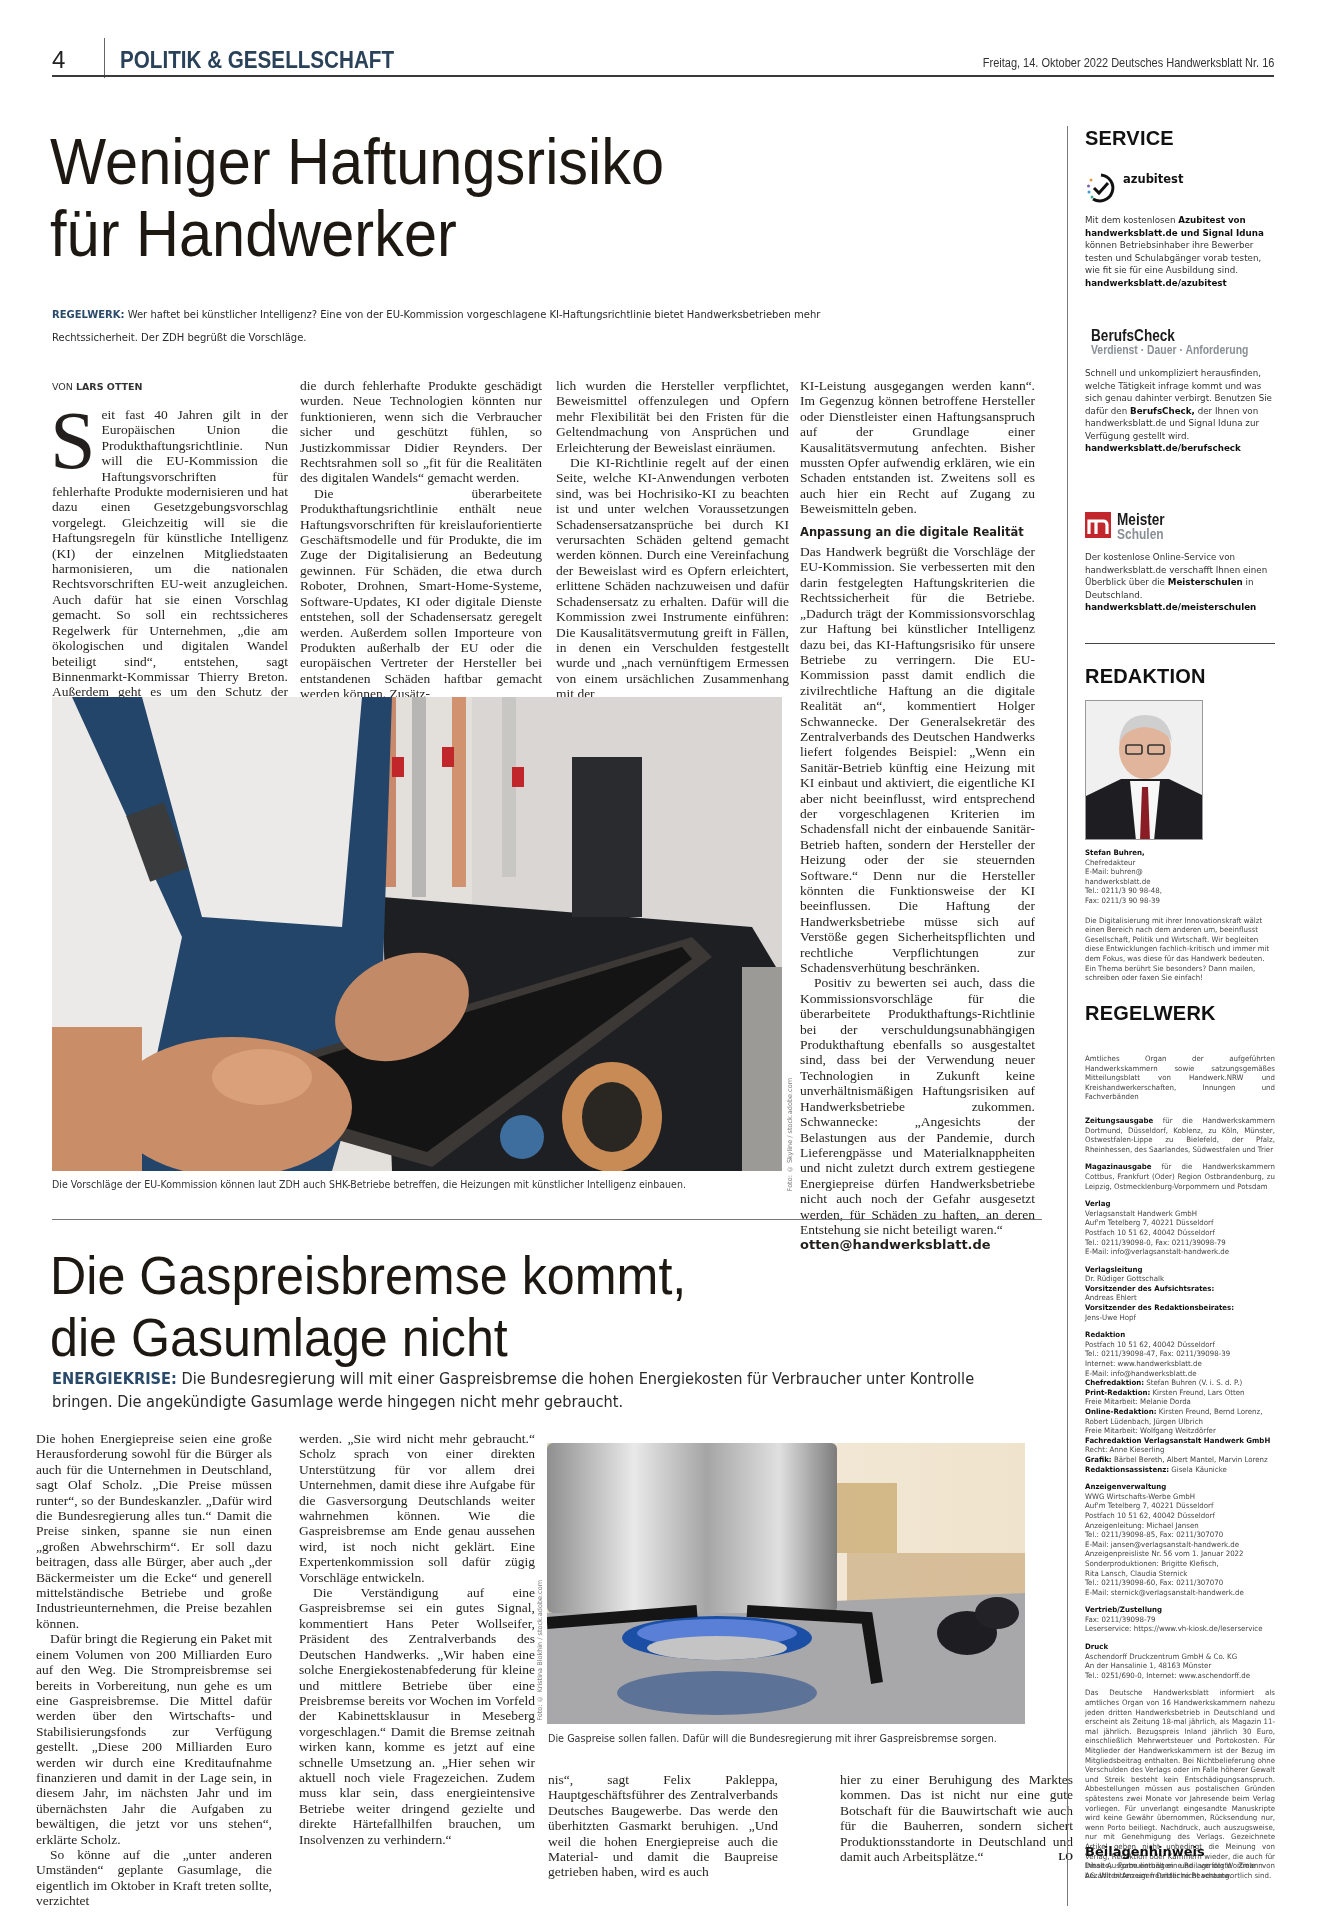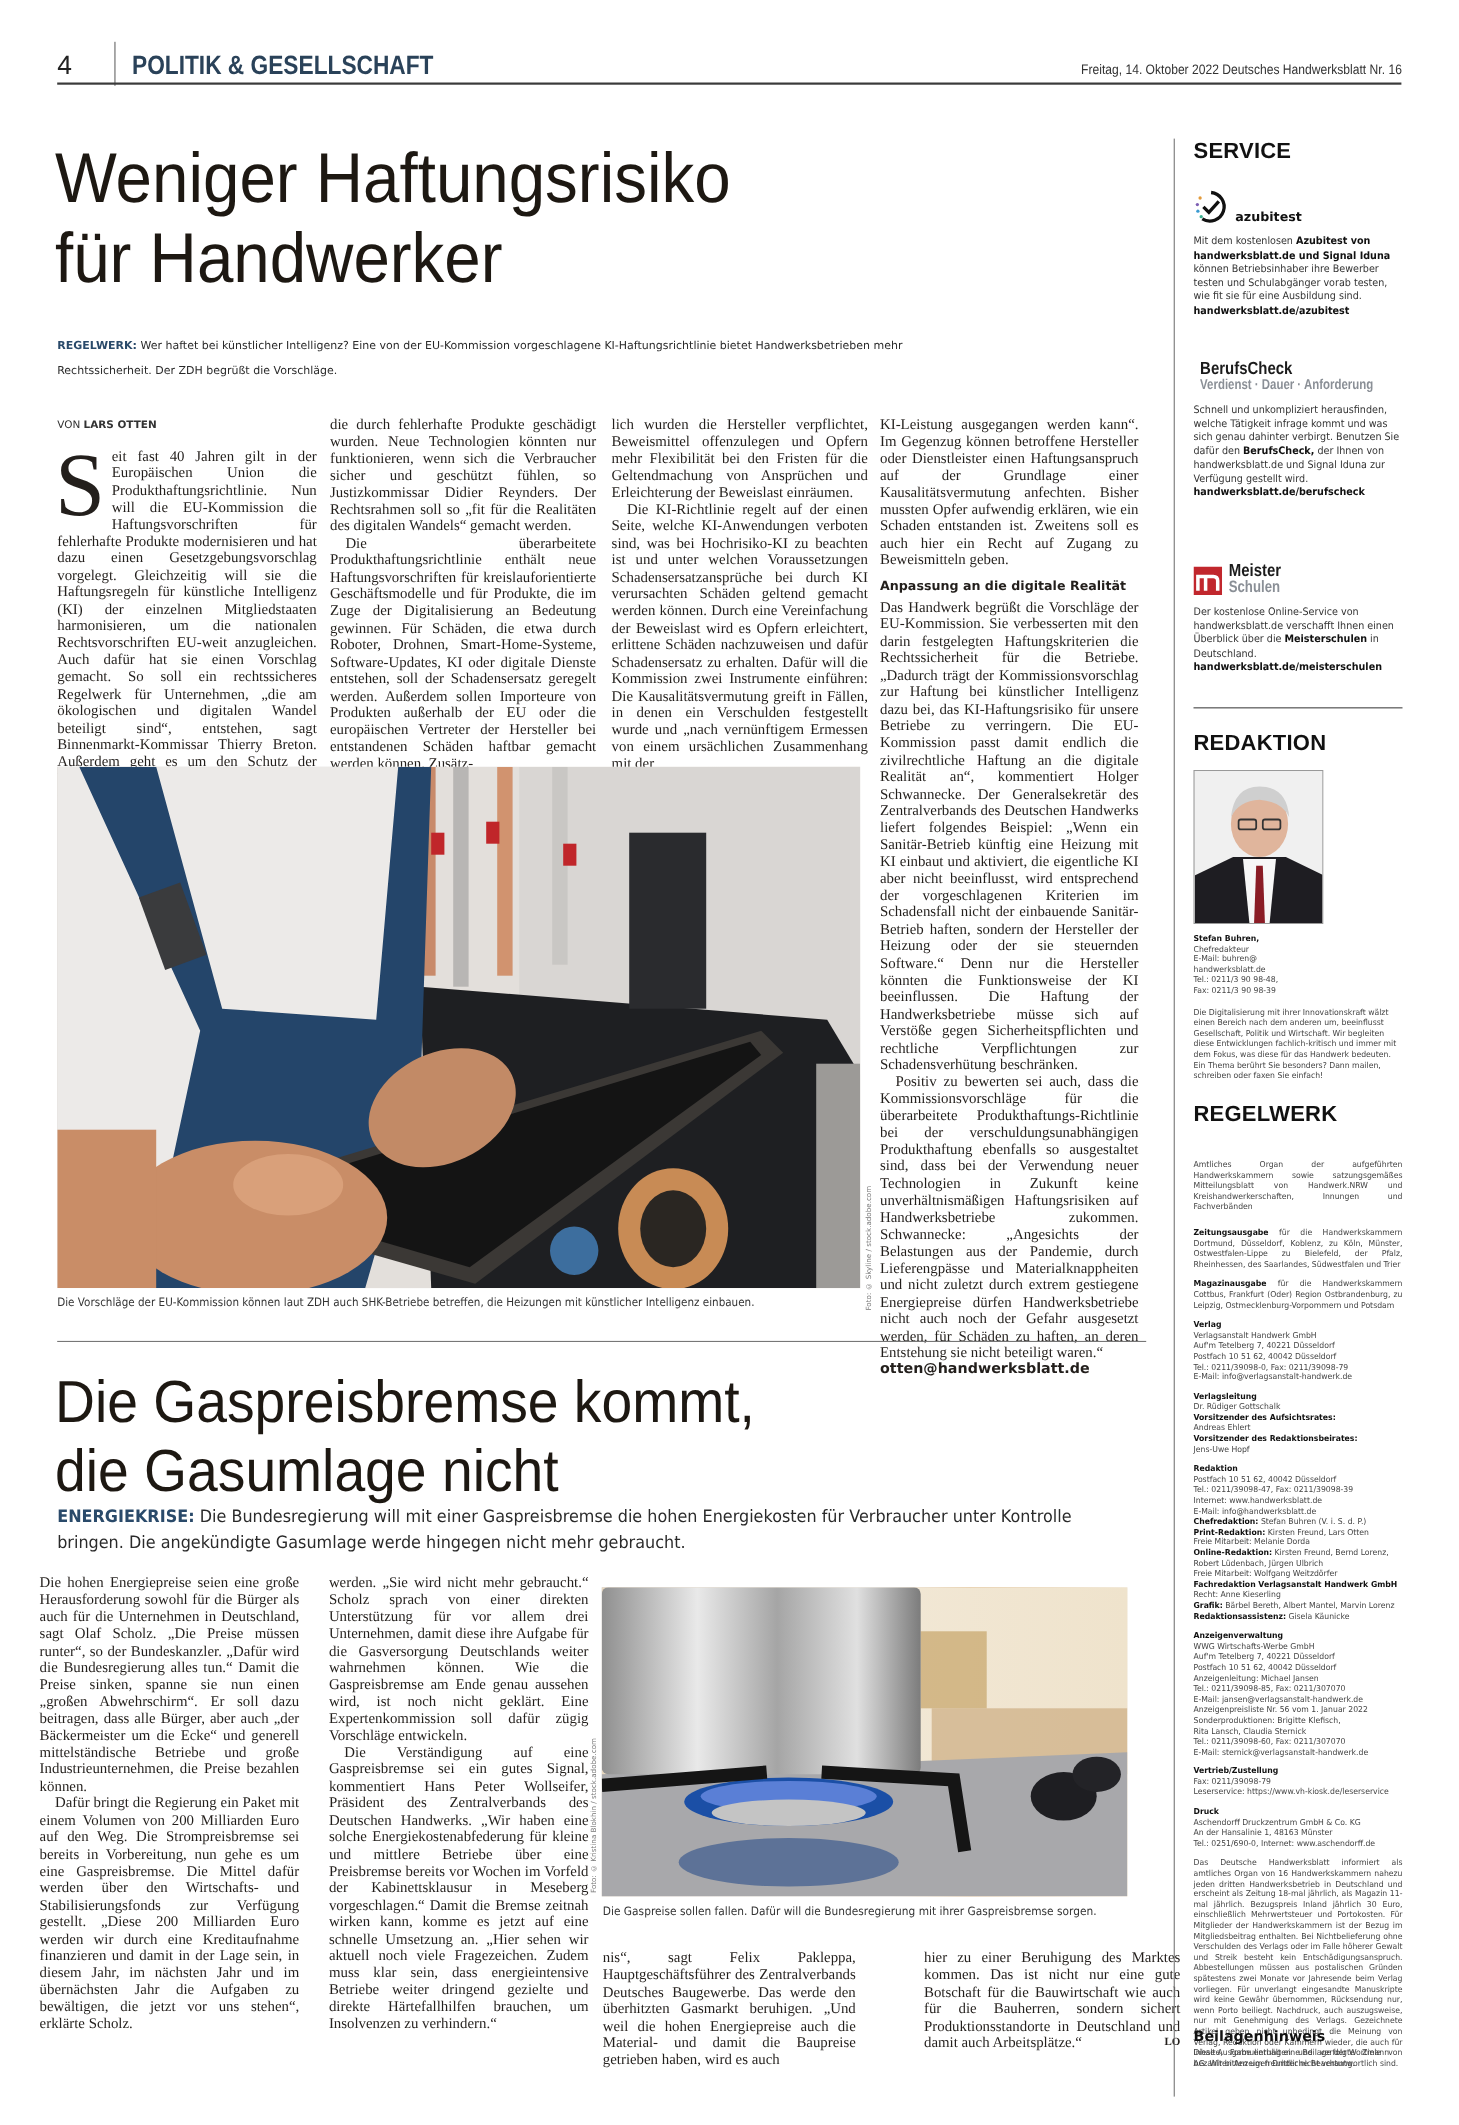--- a/index.html
+++ b/index.html
@@ -61,21 +61,21 @@
 #sb-rule{left:1085px;top:643px;width:190px;height:1px;background:#444}
 #sb-redaktion-h{top:665px}
 #sb-photo{left:1085px;top:700px;width:118px;height:140px;border:1px solid #999;overflow:hidden;background:#f2f2f2}
 #sb-person{top:848px}
 .tiny{font-size:7.4px;line-height:9.6px;color:#444;transform:scaleX(0.95);transform-origin:left top;width:200px}
 .tiny b{color:#111}
 #sb-impressum-h{top:1002px}
 #sb-imp{top:1054px}
 #sb-imp p{margin-bottom:8px;text-align:justify}
 #sb-beilage{top:1844px}
-.logo-row{display:flex;align-items:flex-end;gap:6px;margin-bottom:10px}
+.logo-row{display:flex;align-items:flex-start;gap:6px;margin-bottom:10px}
 .logo-title{font-family:"Liberation Sans",sans-serif;font-weight:bold;font-size:16px;color:#1b1b1b;line-height:15px;transform:scaleX(0.85);transform-origin:left center}
 .logo-sub{font-family:"Liberation Sans",sans-serif;font-weight:bold;font-size:13px;color:#8a8f96;line-height:14px;transform:scaleX(0.8);transform-origin:left center;white-space:nowrap}
 .azubi-word{font-family:"DejaVu Sans",sans-serif;font-weight:bold;font-size:11.5px;color:#111}
 </style>
 </head>
 <body>
 
 <div class="abs" id="hdr-num">4</div>
 <div class="abs" id="hdr-vline"></div>
 <div class="abs" id="hdr-section">POLITIK &amp; GESELLSCHAFT</div>
@@ -149,20 +149,21 @@
 
 <h1 class="abs headline" id="a2-title">
   <div>Die Gaspreisbremse kommt,</div>
   <div>die Gasumlage nicht</div>
 </h1>
 <div class="abs teaser" id="a2-teaser"><span class="kw">ENERGIEKRISE:</span><span> Die Bundesregierung will mit einer Gaspreisbremse die hohen Energiekosten für Verbraucher unter Kontrolle bringen. Die angekündigte Gasumlage werde hingegen nicht mehr gebraucht.</span></div>
 
 <div class="abs col" id="a2-col1">
   <p class="noind">Die hohen Energiepreise seien eine große Herausforderung sowohl für die Bürger als auch für die Unternehmen in Deutschland, sagt Olaf Scholz. „Die Preise müssen runter“, so der Bundeskanzler. „Dafür wird die Bundesregierung alles tun.“ Damit die Preise sinken, spanne sie nun einen „großen Abwehrschirm“. Er soll dazu beitragen, dass alle Bürger, aber auch „der Bäckermeister um die Ecke“ und generell mittelständische Betriebe und große Industrieunternehmen, die Preise bezahlen können.</p>
   <p>Dafür bringt die Regierung ein Paket mit einem Volumen von 200 Milliarden Euro auf den Weg. Die Strompreisbremse sei bereits in Vorbereitung, nun gehe es um eine Gaspreisbremse. Die Mittel dafür werden über den Wirtschafts- und Stabilisierungsfonds zur Verfügung gestellt. „Diese 200 Milliarden Euro werden wir durch eine Kreditaufnahme finanzieren und damit in der Lage sein, in diesem Jahr, im nächsten Jahr und im übernächsten Jahr die Aufgaben zu bewältigen, die jetzt vor uns stehen“, erklärte Scholz.</p>
+  <p>So könne auf die „unter anderen Umständen“ geplante Gasumlage, die eigentlich im Oktober in Kraft treten sollte, verzichtet</p>
 </div>
 <div class="abs col" id="a2-col2">
   <p class="noind">werden. „Sie wird nicht mehr gebraucht.“ Scholz sprach von einer direkten Unterstützung für vor allem drei Unternehmen, damit diese ihre Aufgabe für die Gasversorgung Deutschlands weiter wahrnehmen können. Wie die Gaspreisbremse am Ende genau aussehen wird, ist noch nicht geklärt. Eine Expertenkommission soll dafür zügig Vorschläge entwickeln.</p>
   <p>Die Verständigung auf eine Gaspreisbremse sei ein gutes Signal, kommentiert Hans Peter Wollseifer, Präsident des Zentralverbands des Deutschen Handwerks. „Wir haben eine solche Energiekostenabfederung für kleine und mittlere Betriebe über eine Preisbremse bereits vor Wochen im Vorfeld der Kabinettsklausur in Meseberg vorgeschlagen.“ Damit die Bremse zeitnah wirken kann, komme es jetzt auf eine schnelle Umsetzung an. „Hier sehen wir aktuell noch viele Fragezeichen. Zudem muss klar sein, dass energieintensive Betriebe weiter dringend gezielte und direkte Härtefallhilfen brauchen, um Insolvenzen zu verhindern.“</p>
 </div>
 
 <div class="abs" id="img2">
   <svg width="478" height="281" viewBox="0 0 478 281" xmlns="http://www.w3.org/2000/svg">
     <defs>
       <linearGradient id="pot" x1="0" x2="1">

